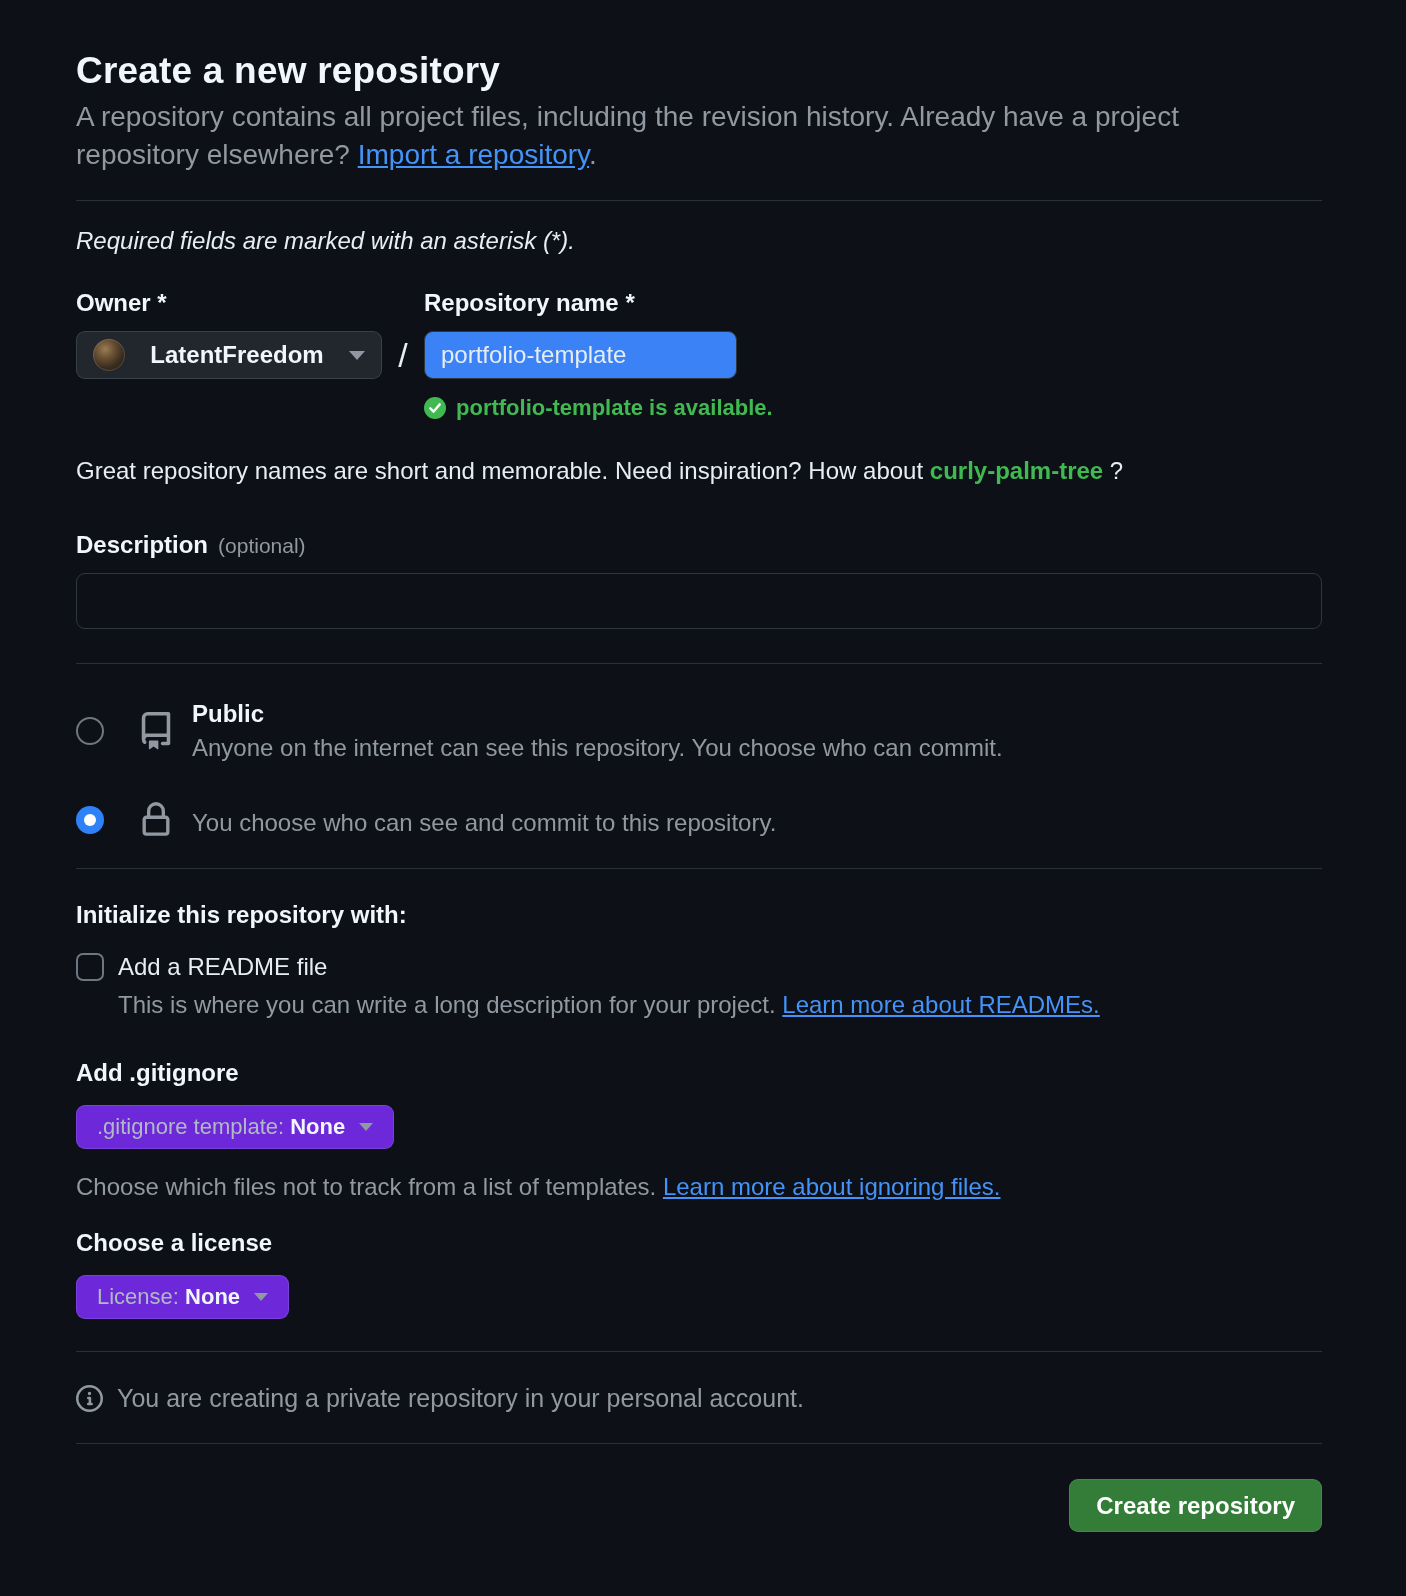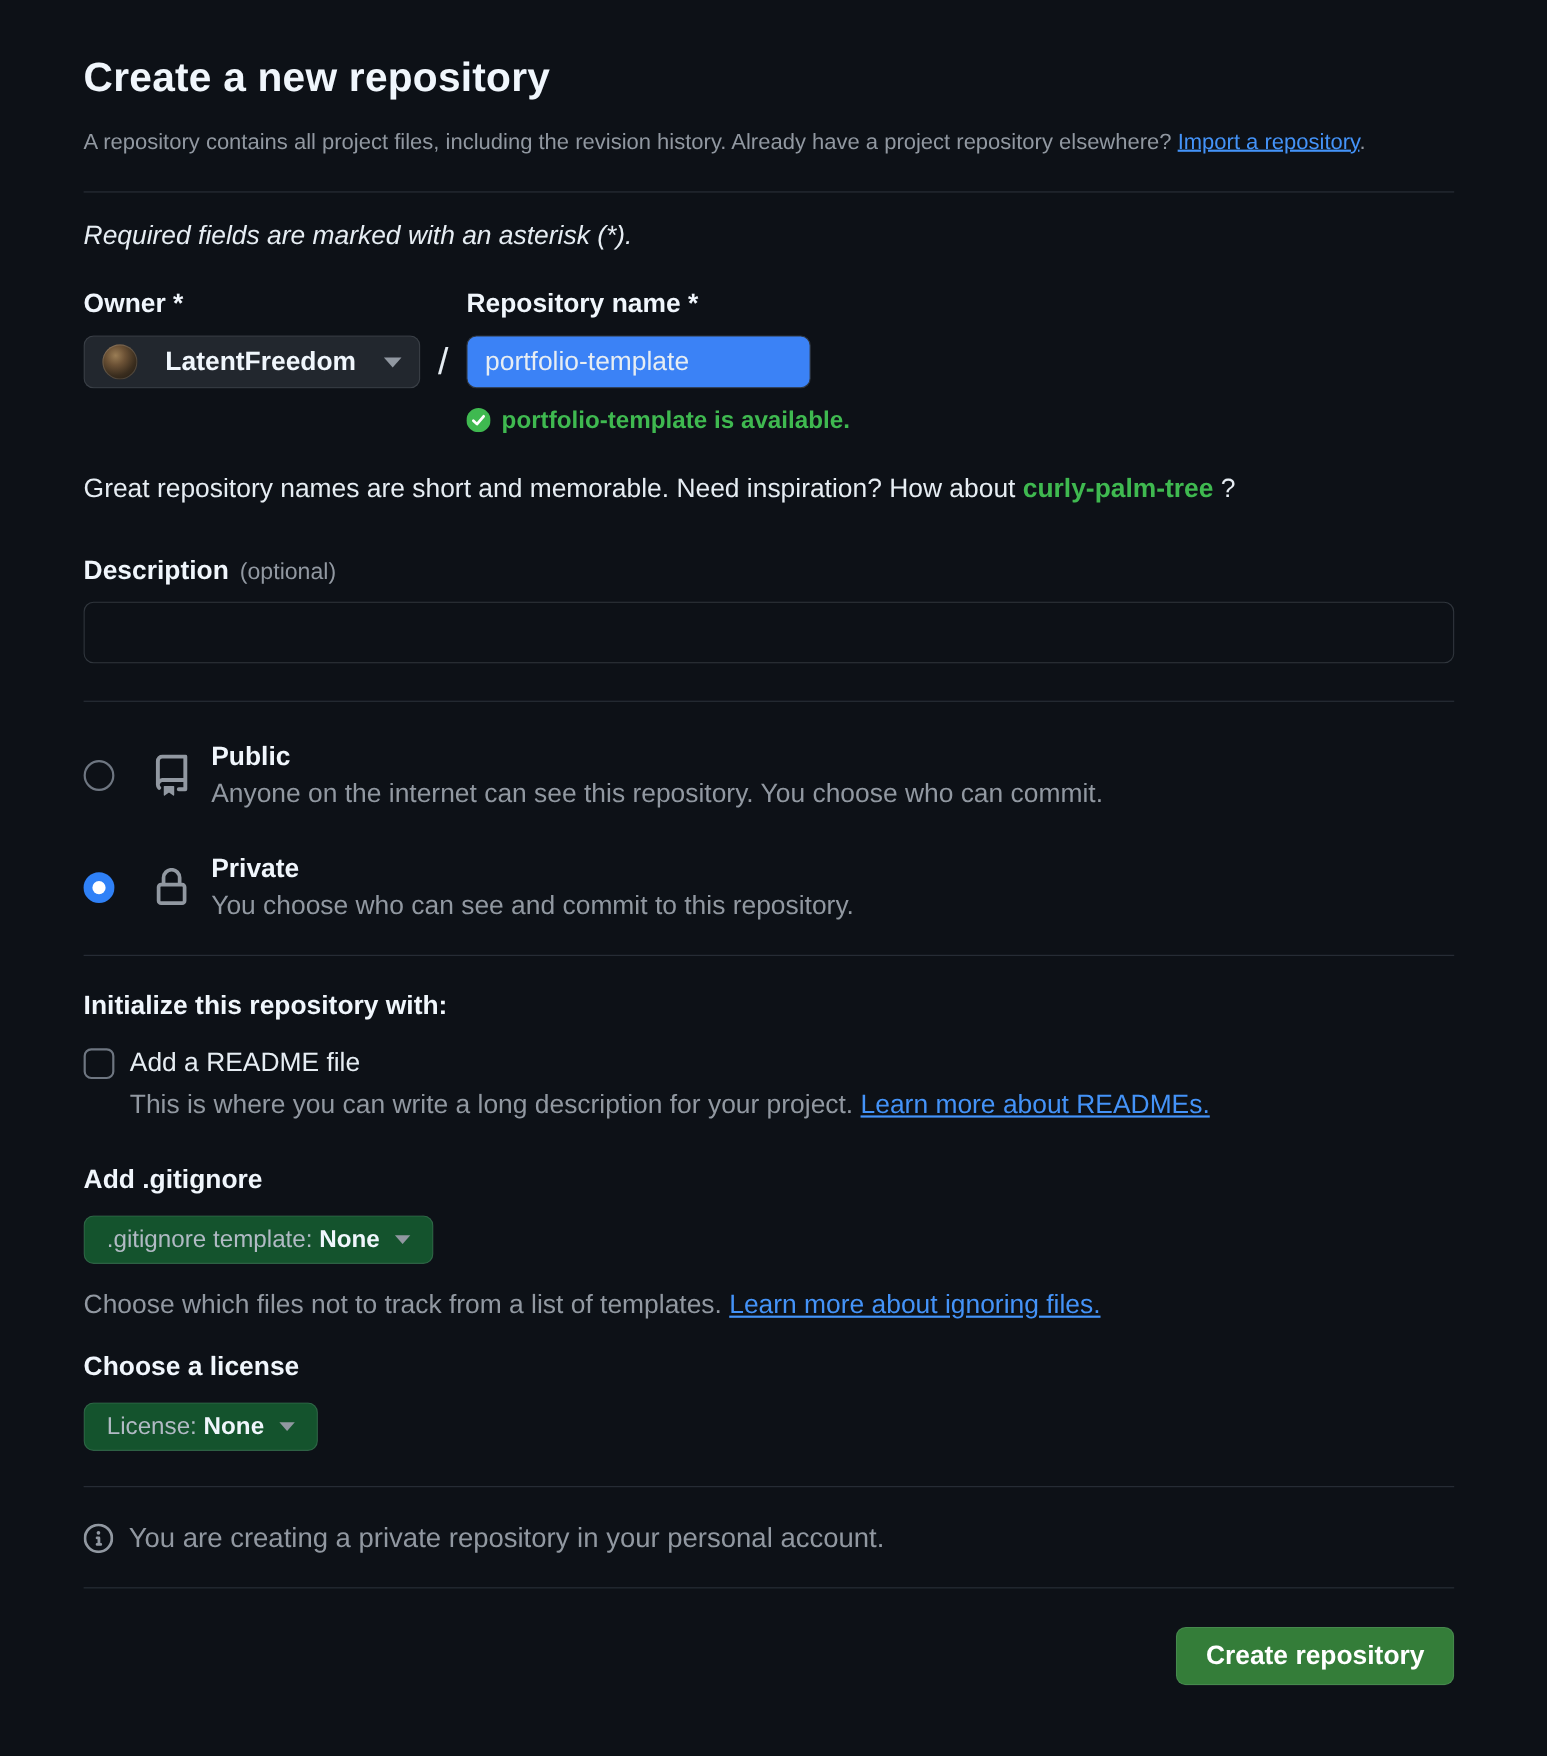--- a/index.html
+++ b/index.html
@@ -4,21 +4,21 @@
 <style>
   * { margin:0; padding:0; box-sizing:border-box; }
   html,body { background:#0d1117; }
   body {
     width:1406px; height:1596px; overflow:hidden;
     font-family:"Liberation Sans","DejaVu Sans",sans-serif;
     color:#e6edf3; font-size:24px;
   }
   .container { padding:50px 84px 0 76px; width:1406px; }
   .page-title { font-size:37px; font-weight:700; color:#f0f6fc; letter-spacing:.2px; }
-  .intro { margin-top:18px; font-size:20px; line-height:38px; color:#9198a1; max-width:1180px; }
+  .intro { margin-top:6px; font-size:28px; line-height:38px; color:#9198a1; max-width:1180px; }
   a.link { color:#4493f8; text-decoration:underline; cursor:pointer; }
   .divider { border:none; border-top:1px solid #2a3039; height:0; margin-top:26px; }
   .required-note { margin-top:26px; font-style:italic; font-size:24px; color:#e6edf3; }
 
   .labels-row { display:flex; margin-top:34px; }
   .label-owner { width:348px; }
   .field-label { font-size:24px; font-weight:700; color:#f0f6fc; }
   .controls-row { display:flex; align-items:center; margin-top:14px; }
 
   .owner-btn {
@@ -81,21 +81,21 @@
     width:28px; height:28px; border:2px solid #6e7681; border-radius:7px;
     background:transparent; flex:none; cursor:pointer;
   }
   .checkbox-label { font-size:24px; color:#e6edf3; }
   .sub-desc { margin-top:10px; margin-left:42px; font-size:24px; color:#9198a1; }
 
   .gitignore-heading { margin-top:40px; }
   .select-btn {
     margin-top:18px; display:inline-flex; align-items:center; gap:14px;
     height:44px; padding:0 20px;
-    background:#14532d; border:1px solid rgba(240,246,252,.12); border-radius:9px;
+    background:#6d28d9; border:1px solid rgba(240,246,252,.12); border-radius:9px;
     cursor:pointer; font-size:22px;
   }
   .select-prefix { color:#b1bac4; }
   .select-value { color:#f0f6fc; font-weight:700; }
   .select-btn .caret { border-left-width:7px; border-right-width:7px; border-top-width:8px; }
   .section-desc { margin-top:24px; font-size:24px; color:#9198a1; }
   .license-heading { margin-top:28px; }
 
   .divider-footer { margin-top:32px; }
   .notice-row { display:flex; align-items:center; gap:14px; margin-top:32px; color:#9198a1; }
@@ -169,21 +169,20 @@
   </div>
 
   <div class="vis-option" style="margin-top:40px;">
     <span class="radio checked"></span>
     <span class="vis-icon">
       <svg width="36" height="36" viewBox="0 0 16 16" fill="#9198a1">
           <path d="M4 4a4 4 0 0 1 8 0v2h.25c.966 0 1.75.784 1.75 1.75v5.5A1.75 1.75 0 0 1 12.25 15h-8.5A1.75 1.75 0 0 1 2 13.25v-5.5C2 6.784 2.784 6 3.75 6H4Zm8.25 3.5h-8.5a.25.25 0 0 0-.25.25v5.5c0 .138.112.25.25.25h8.5a.25.25 0 0 0 .25-.25v-5.5a.25.25 0 0 0-.25-.25ZM10.5 6V4a2.5 2.5 0 1 0-5 0v2Z"></path>
         </svg>
     </span>
     <span class="vis-texts">
-      <div class="vis-title">Private</div>
       <div class="vis-desc">You choose who can see and commit to this repository.</div>
     </span>
   </div>
 
   <hr class="divider" style="margin-top:30px;">
 
   <h3 class="section-heading init-heading">Initialize this repository with:</h3>
 
   <div class="checkbox-row">
     <span class="checkbox"></span>

